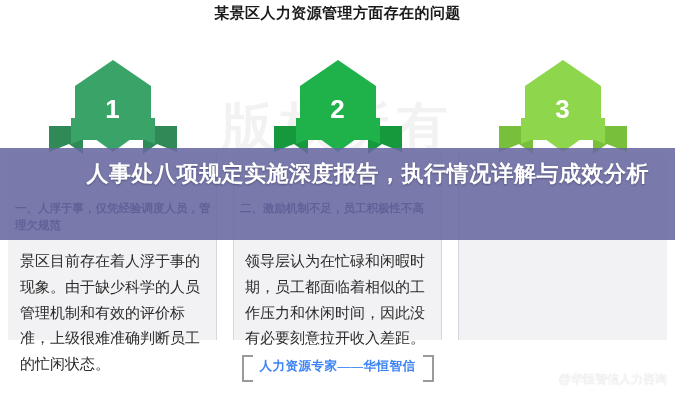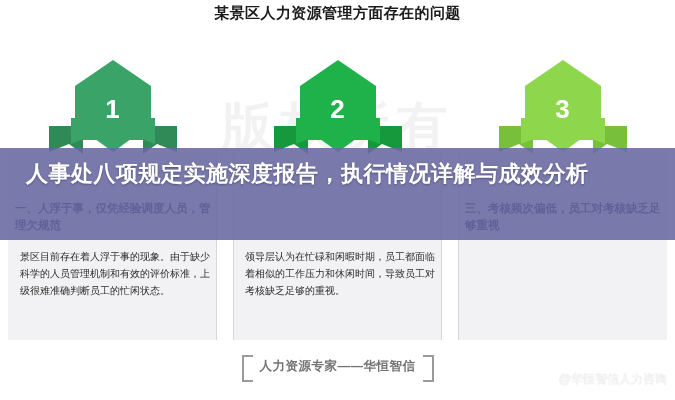--- a/index.html
+++ b/index.html
@@ -114,21 +114,21 @@
     font-weight: bold;
     line-height: 1.45;
     color: #1d2a52;
     z-index: 5;
   }
   .col-body {
     position: absolute;
     top: 200px;
     left: 20px;
     right: 14px;
-    font-size: 10px;
+    font-size: 15px;
     line-height: 1.72;
     color: #2b2b2b;
     z-index: 3;
   }
 
   
   .overlay-band {
     position: absolute;
     left: 0;
     top: 148px;
@@ -137,21 +137,21 @@
     background: rgba(104,104,160,0.88);
     z-index: 4;
   }
   .overlay-text {
     position: absolute;
     left: 0;
     top: 158px;
     width: 675px;
     padding: 0 26px;
     box-sizing: border-box;
-    text-align: left;
+    text-align: right;
     font-size: 22px;
     font-weight: bold;
     line-height: 1.45;
     color: #ffffff;
     letter-spacing: 0.5px;
     z-index: 7;
     text-shadow: 0 1px 2px rgba(40,40,70,0.45);
   }
 
   
@@ -162,22 +162,23 @@
     width: 675px;
     text-align: center;
     z-index: 6;
   }
   .credit-inner {
     display: inline-block;
     position: relative;
     padding: 3px 18px;
     font-size: 12.5px;
     font-weight: bold;
-    color: #737373;
+    color: #3b82f6;
     letter-spacing: 0.5px;
+    font-family: Liberation Serif, serif;
   }
   .credit-inner::before,
   .credit-inner::after {
     content: "";
     position: absolute;
     top: 0;
     width: 9px;
     height: 100%;
     border-top: 2px solid #9a9a9a;
     border-bottom: 2px solid #9a9a9a;
@@ -240,35 +241,35 @@
       <div class="col-bg"></div>
       <div class="badge-wrap">
         <svg class="badge-svg" width="132" height="108" viewBox="0 0 132 108">
           <path d="M14 70 L2 70 L2 96 L22 88 L36 98 L36 70 Z" fill="#15993c"></path>
           <path d="M118 70 L130 70 L130 96 L110 88 L96 98 L96 70 Z" fill="#15993c"></path>
           <path d="M66 4 L104 30 L104 76 Q104 84 96 84 L36 84 Q28 84 28 76 L28 30 Z" fill="#1fb24a"></path>
           <path d="M24 62 L108 62 L108 88 L88 80 L66 96 L44 80 L24 88 Z" fill="#1fb24a"></path>
         </svg>
         <div class="badge-num">2</div>
       </div>
-      <div class="col-body">领导层认为在忙碌和闲暇时期，员工都面临着相似的工作压力和休闲时间，导致员工对考核缺乏足够的重视。</div>
+      <div class="col-heading">二、激励机制不足，员工积极性不高</div>
+      <div class="col-body">领导层认为在忙碌和闲暇时期，员工都面临着相似的工作压力和休闲时间，因此没有必要刻意拉开收入差距。</div>
     </div>
 
     <div class="col">
       <div class="col-bg"></div>
       <div class="badge-wrap">
         <svg class="badge-svg" width="132" height="108" viewBox="0 0 132 108">
           <path d="M14 70 L2 70 L2 96 L22 88 L36 98 L36 70 Z" fill="#78bf3b"></path>
           <path d="M118 70 L130 70 L130 96 L110 88 L96 98 L96 70 Z" fill="#78bf3b"></path>
           <path d="M66 4 L104 30 L104 76 Q104 84 96 84 L36 84 Q28 84 28 76 L28 30 Z" fill="#8ed64c"></path>
           <path d="M24 62 L108 62 L108 88 L88 80 L66 96 L44 80 L24 88 Z" fill="#8ed64c"></path>
         </svg>
         <div class="badge-num">3</div>
       </div>
-      <div class="col-heading">三、考核频次偏低，员工对考核缺乏足够重视</div>
     </div>
 
   </div>
 
   <div class="overlay-band"></div>
   <div class="overlay-text">人事处八项规定实施深度报告，执行情况详解与成效分析</div>
 
   <div class="credit">
     <span class="credit-inner">人力资源专家——华恒智信</span>
   </div>

